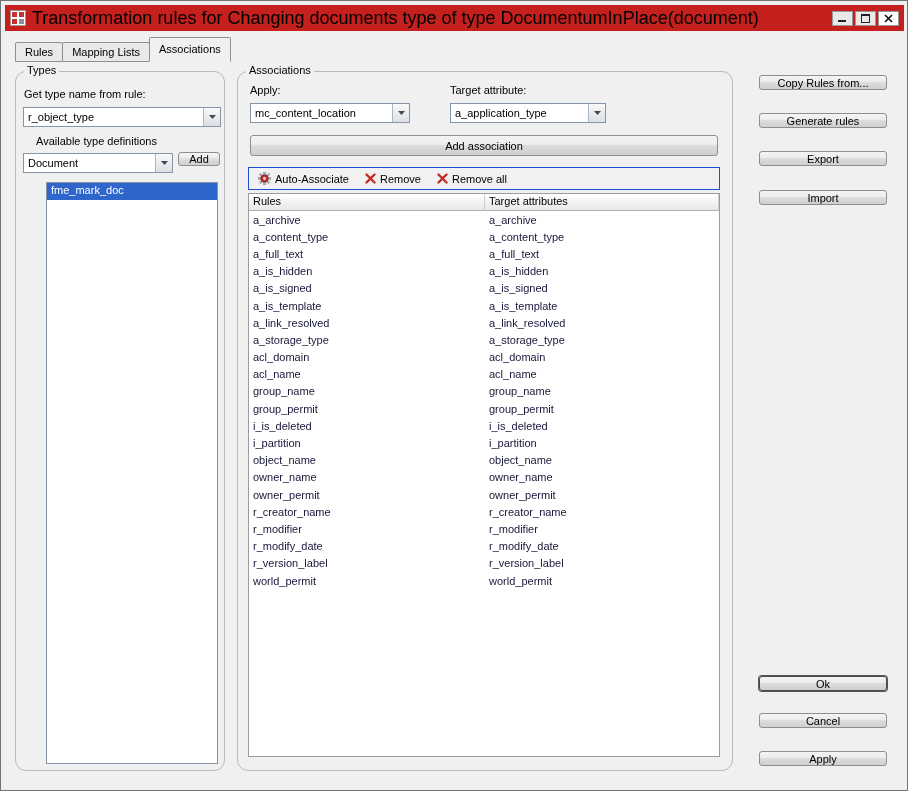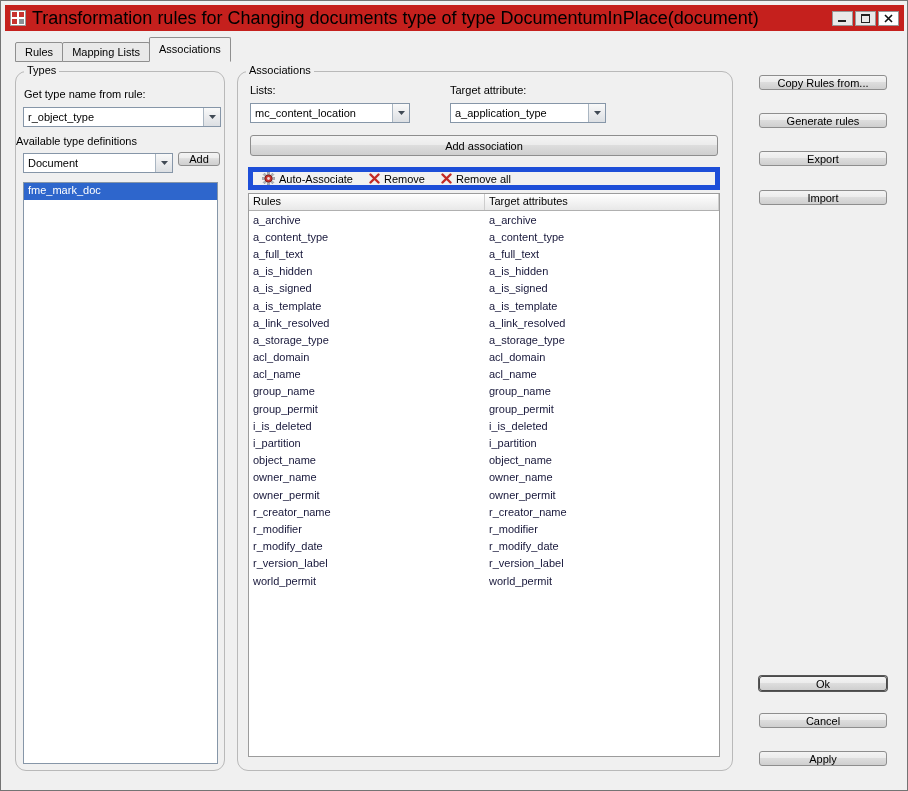--- a/index.html
+++ b/index.html
@@ -64,27 +64,27 @@
   
   .btn {
     position: absolute; display: flex; align-items: center; justify-content: center;
     border: 1px solid #8e8e8e; border-radius: 3px;
     background: linear-gradient(to bottom, #f4f4f4 0%, #ececec 45%, #dedede 46%, #cfcfcf 100%);
     font: inherit; color: #000; padding: 0; cursor: default; white-space: nowrap;
   }
   .btn.side { left: 758px; width: 128px; height: 15px; }
   .btn.default { border-color: #4a4a4a; box-shadow: 0 0 0 1px #565656; }
   
-  .tlist { position: absolute; border: 1px solid #8696a8; background: #fff; overflow: hidden; }
+  .tlist { position: absolute; border: 1px solid #8696a8; background: #fff; overflow: hidden; margin-left: 23px; }
   .titem { height: 17px; padding: 1px 4px; white-space: nowrap; }
   .titem.selected { background: var(--selection, #2e66cc); color: #fff; }
   
   .toolbar {
     position: absolute; display: flex; align-items: center; gap: 12px; padding: 0 7px;
-    border: 5px solid #1d4ed8; background: #f1f1f1;
+    border: 1px solid #1d4ed8; background: #f1f1f1;
   }
   .toolbtn { display: inline-flex; align-items: center; gap: 4px; height: 18px; padding: 0 2px; }
   .ticon { display: inline-flex; }
   
   .table {
     position: absolute; border: 1px solid #9c9c9c; background: #fff;
     display: flex; flex-direction: column; overflow: hidden;
   }
   .thead {
     display: flex; flex: 0 0 auto; height: 17px;
@@ -146,38 +146,38 @@
     <span class="group-label">Types</span>
     <span class="lbl" style="left:8px; top:16px">Get type name from rule:</span>
     <div class="combo" style="left:7px; top:35px; width:198px">
       <span class="cval">r_object_type</span>
       <span class="cbtn">
         <svg width="7" height="4" viewBox="0 0 7 4">
             <path d="M0 0h7L3.5 4z" fill="#404a55"></path>
           </svg>
       </span>
     </div>
-    <span class="lbl" style="left:0; top:63px">Available type definitions</span>
+    <span class="lbl" style="left:20px; top:63px">Available type definitions</span>
     <div class="combo" style="left:7px; top:81px; width:150px">
       <span class="cval">Document</span>
       <span class="cbtn">
         <svg width="7" height="4" viewBox="0 0 7 4">
             <path d="M0 0h7L3.5 4z" fill="#404a55"></path>
           </svg>
       </span>
     </div>
     <button class="btn" style="left:162px; top:80px; width:42px; height:14px">Add</button>
     <div class="tlist" id="types-list" style="left:7px; top:110px; right:6px; bottom:6px">
         <div class="titem selected">fme_mark_doc</div>
       </div>
   </div>
 
   <div class="group assoc-group">
     <span class="group-label">Associations</span>
-    <span class="lbl" style="left:12px; top:12px">Lists:</span>
+    <span class="lbl" style="left:12px; top:12px">Apply:</span>
     <div class="combo" style="left:12px; top:31px; width:160px">
       <span class="cval">mc_content_location</span>
       <span class="cbtn">
         <svg width="7" height="4" viewBox="0 0 7 4">
             <path d="M0 0h7L3.5 4z" fill="#404a55"></path>
           </svg>
       </span>
     </div>
     <span class="lbl" style="left:212px; top:12px">Target attribute:</span>
     <div class="combo" style="left:212px; top:31px; width:156px">

